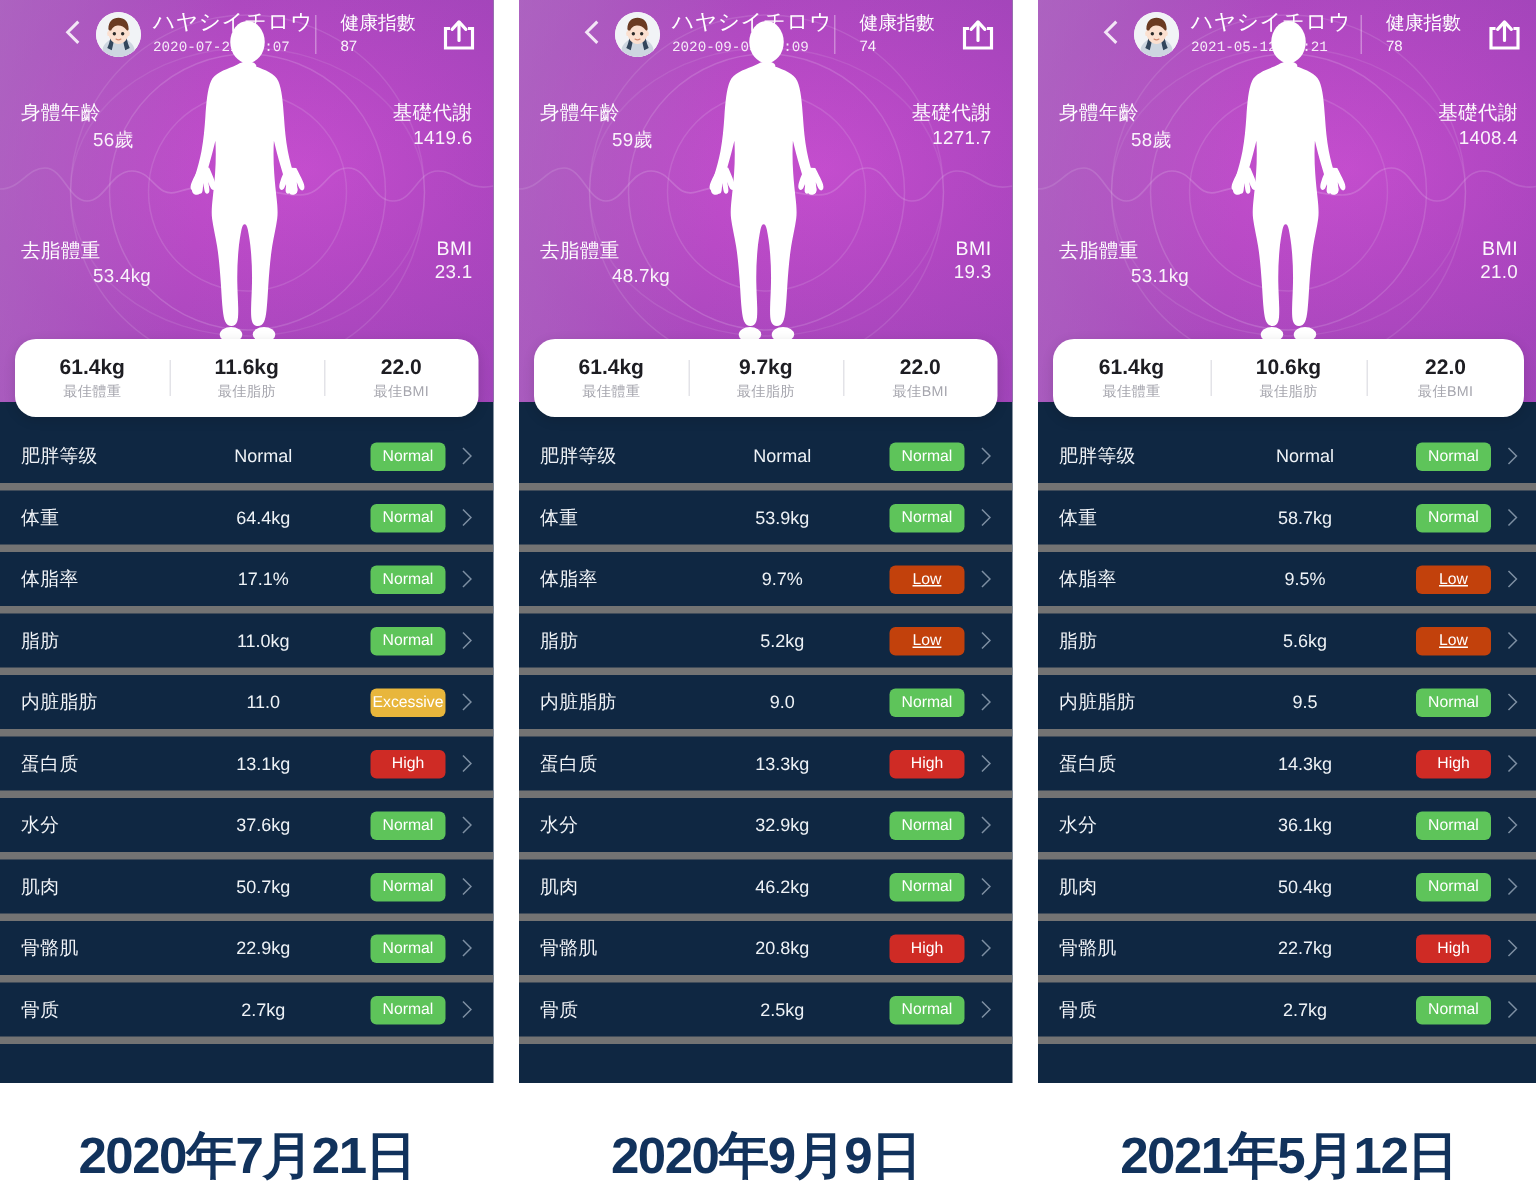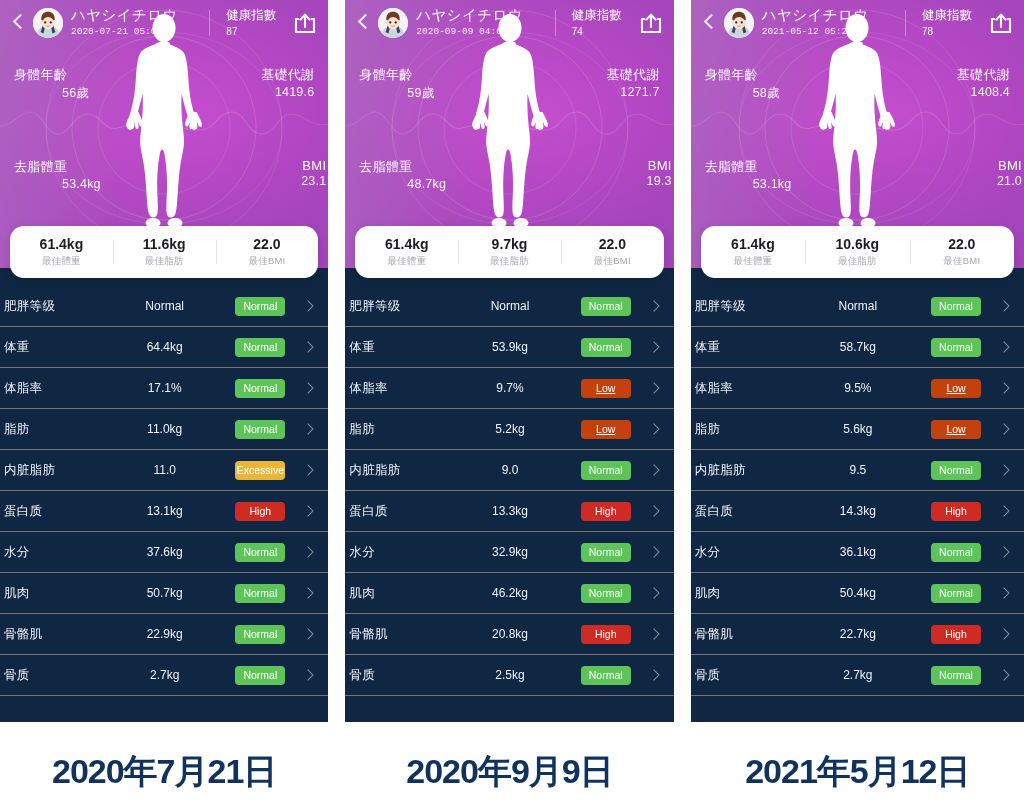--- a/index.html
+++ b/index.html
@@ -44,20 +44,21 @@
 
   
   .hero {
     position: relative;
     width: 100%;
     height: 268px;
     background:
       radial-gradient(ellipse 120% 90% at 62% 42%, #c84fd0 0%, #b94ac6 28%, #a948bd 55%, #9f4ab8 100%),
       linear-gradient(115deg, #b06ec4 0%, #c44fd0 45%, #9b45b6 100%);
     overflow: hidden;
+    padding-left: 31px;
   }
   .hero::after {
     content: "";
     position: absolute; inset: 0;
     background: linear-gradient(100deg, rgba(178,120,196,.55) 0%, rgba(190,80,206,0) 42%, rgba(150,60,180,.30) 100%);
     pointer-events: none;
   }
 
   .rings { position: absolute; left: 50%; top: 128px; transform: translate(-50%,-50%); pointer-events: none; }
   .wave  { position: absolute; left: 0; top: 104px; width: 100%; pointer-events: none; opacity: .5; }
@@ -97,21 +98,21 @@
 
   
   .stat {
     position: absolute; z-index: 3;
     color: #fff;
     display: flex; flex-direction: column; gap: 1px;
   }
   .stat.tl { left: 14px;  top: 66px;  align-items: flex-start; text-align: left; }
   .stat.tr { right: 14px; top: 66px;  align-items: flex-end;   text-align: right; }
   .stat.bl { left: 14px;  top: 158px; align-items: flex-start; text-align: left; }
-  .stat.br { right: 2px; top: 158px; align-items: flex-end;   text-align: right; }
+  .stat.br { right: 14px; top: 158px; align-items: flex-end;   text-align: right; }
   .stat-label { font-size: 13px; color: rgba(255,255,255,.97); letter-spacing: .3px; }
   .stat-value { font-size: 12.5px; color: rgba(255,255,255,.93); letter-spacing: .2px; margin-left: 48px; }
 
   .body-figure {
     position: absolute; z-index: 2;
     left: 50%; top: 8px; transform: translateX(-50%);
     pointer-events: none;
   }
 
   
@@ -135,24 +136,23 @@
     width: 1px; height: 24px; background: #e3e3e8;
   }
   .summary-value { font-size: 14px; font-weight: bold; color: #1d1d22; line-height: 1.2; }
   .summary-label { font-size: 9.5px; color: #a6a6ae; margin-top: 3px; letter-spacing: .2px; }
 
   
   .rows { flex: 1 1 auto; padding: 8px 0 0 0; }
   .row {
     display: flex; align-items: center;
     height: 41px;
-    padding: 0 10px 0 4px;
-    border-bottom: 1px solid #737373;
+    padding: 0 10px 0 14px;
+    border-bottom: 5px solid #737373;
     cursor: pointer;
-    gap: 11px;
   }
   .row-label { width: 104px; flex: 0 0 auto; color: #f0f3f7; font-size: 12.5px; letter-spacing: .3px; }
   .row-value { flex: 1 1 auto; text-align: center; color: #eef2f6; font-size: 12px; padding-right: 14px;
                font-family: "Liberation Sans", sans-serif; }
   .badge {
     flex: 0 0 auto;
     width: 50px; height: 19px; line-height: 19px;
     border-radius: 4px; text-align: center;
     font-size: 10.5px; color: #fff; font-weight: 500;
     overflow: hidden; white-space: nowrap;

